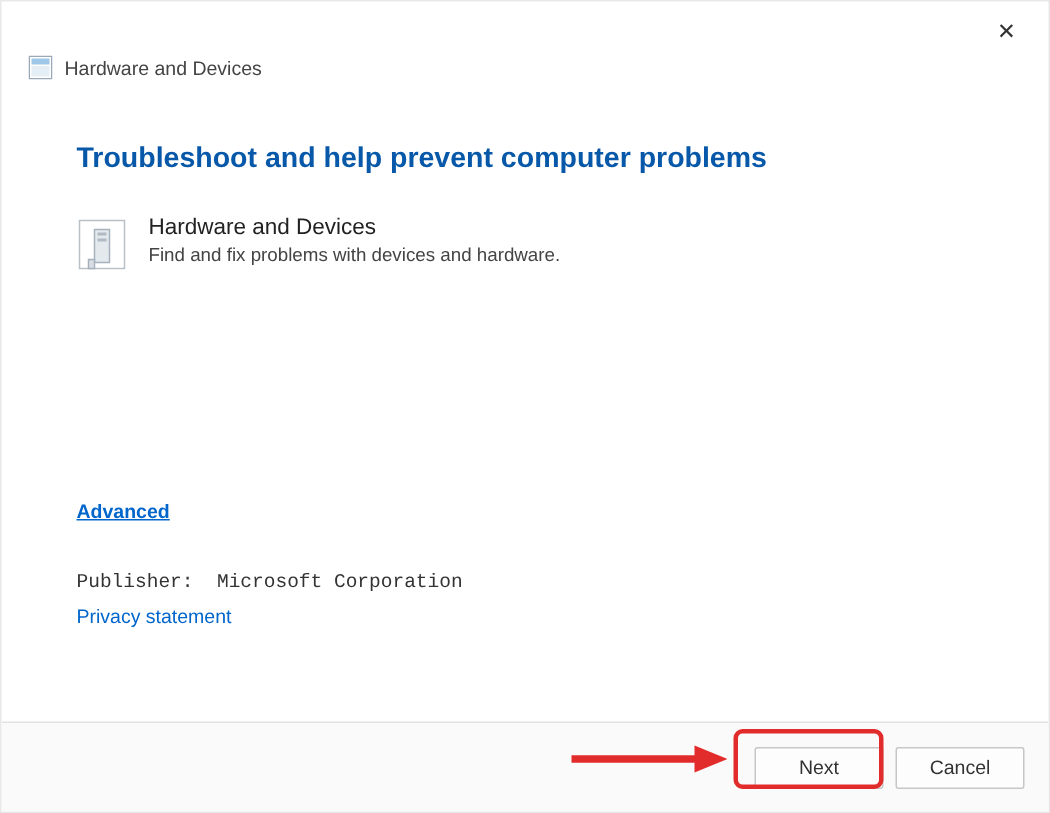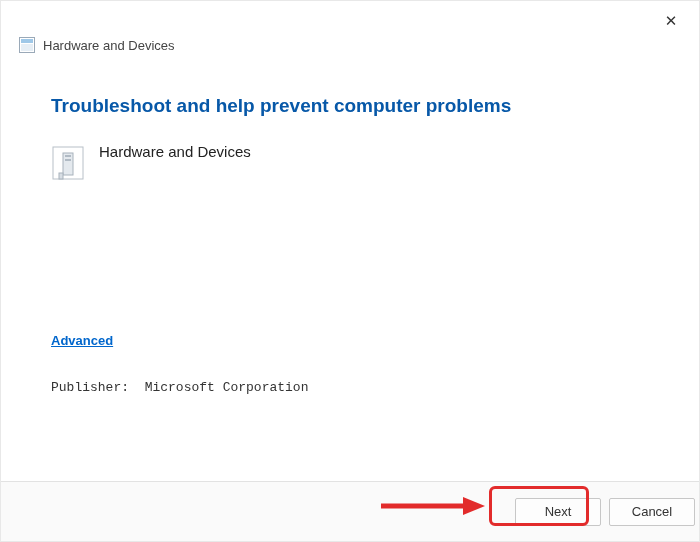--- a/index.html
+++ b/index.html
@@ -100,21 +100,21 @@
       position: absolute;
       bottom: 0;
       left: 0;
       right: 0;
       height: 60px;
       background: #fafafa;
       border-top: 1px solid #e2e2e2;
       display: flex;
       align-items: center;
       justify-content: flex-end;
-      padding: 0 4px;
+      padding: 0 16px;
       gap: 8px;
     }
     .btn {
       min-width: 86px;
       height: 28px;
       background: #fdfdfd;
       border: 1px solid #c7c7c7;
       border-radius: 2px;
       font-size: 13px;
       color: #333;
@@ -160,30 +160,32 @@
       <svg width="34" height="40" viewBox="0 0 34 40">
         <rect x="2" y="4" width="30" height="32" fill="#fff" stroke="#b8c0c8"></rect>
         <rect x="12" y="10" width="10" height="22" fill="#e4e9ee" stroke="#a8b2bc"></rect>
         <rect x="14" y="12" width="6" height="2" fill="#b0bac4"></rect>
         <rect x="14" y="16" width="6" height="2" fill="#b0bac4"></rect>
         <rect x="8" y="30" width="4" height="6" fill="#d8dee4" stroke="#a8b2bc"></rect>
       </svg>
     </div>
     <div>
       <div class="ts-title">Hardware and Devices</div>
+      <div class="ts-sub">Find and fix problems with devices and hardware.</div>
     </div>
   </div>
 
   <a class="link advanced">Advanced</a>
 
   <div class="publisher-row">
     <span>Publisher:</span>
     &nbsp;<span>Microsoft Corporation</span>
   </div>
 
+  <a class="link privacy">Privacy statement</a>
 </div>
 
 <div class="footer">
   <button class="btn">Next</button>
   <button class="btn">Cancel</button>
 </div>
 
 <div class="highlight" style="left:488px; top:485px; width:100px; height:40px;"></div>
 
 <div class="arrow-annotation" style="left:378px; top:493px; width:106px; height:24px;">

